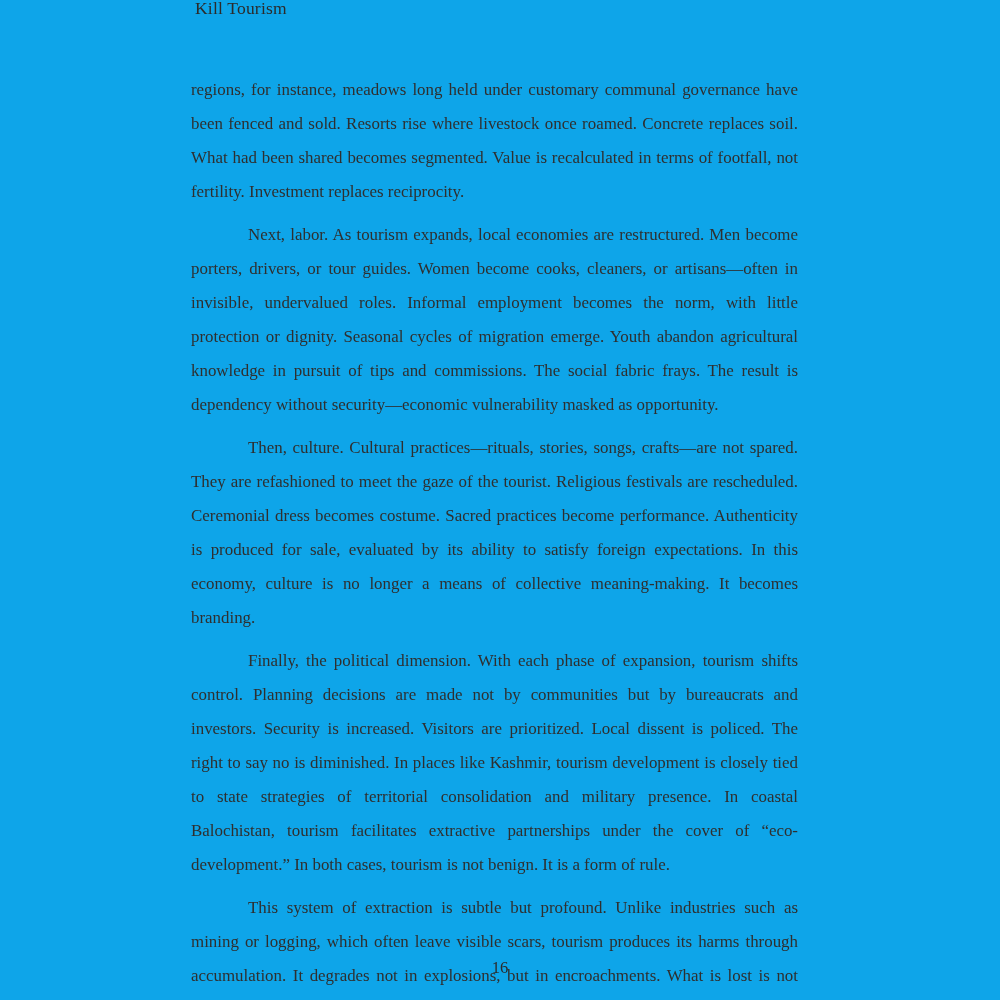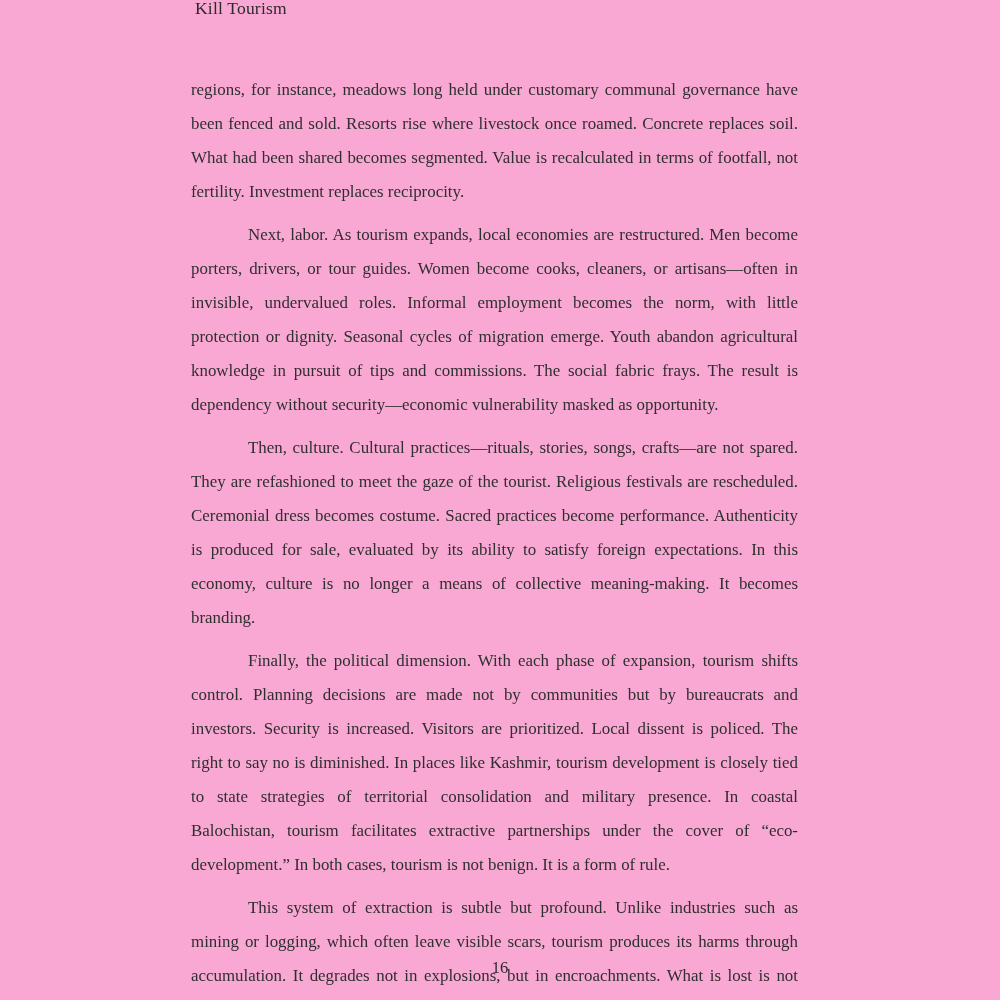--- a/index.html
+++ b/index.html
@@ -4,21 +4,21 @@
 <style>
   html, body {
     margin: 0;
     padding: 0;
     background: #ffffff;
   }
   .page {
     position: relative;
     width: 1000px;
     height: 1000px;
-    background: #f9a8d4;
+    background: #0ea5e9;
     font-family: "Liberation Serif", serif;
     color: #2f2f2f;
     overflow: hidden;
   }
   .running-header {
     position: absolute;
     top: -3px;
     left: 195px;
     font-size: 17.5px;
     line-height: 22px;

